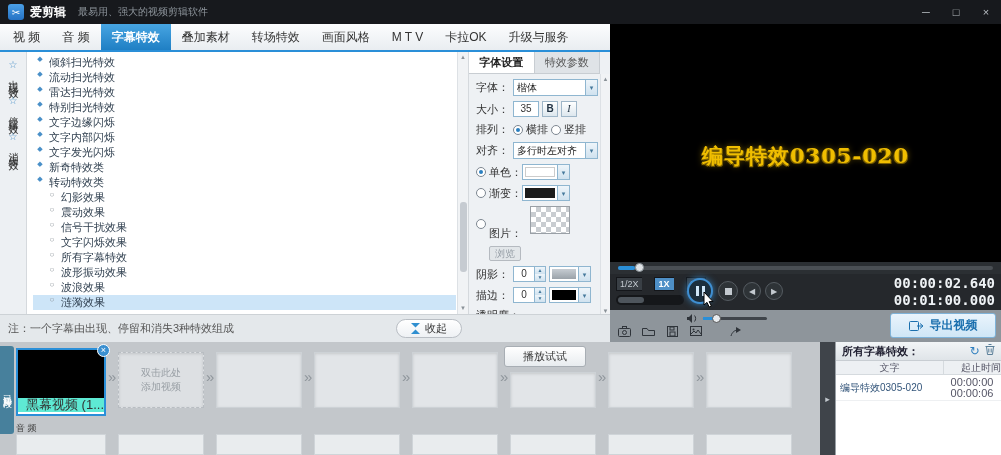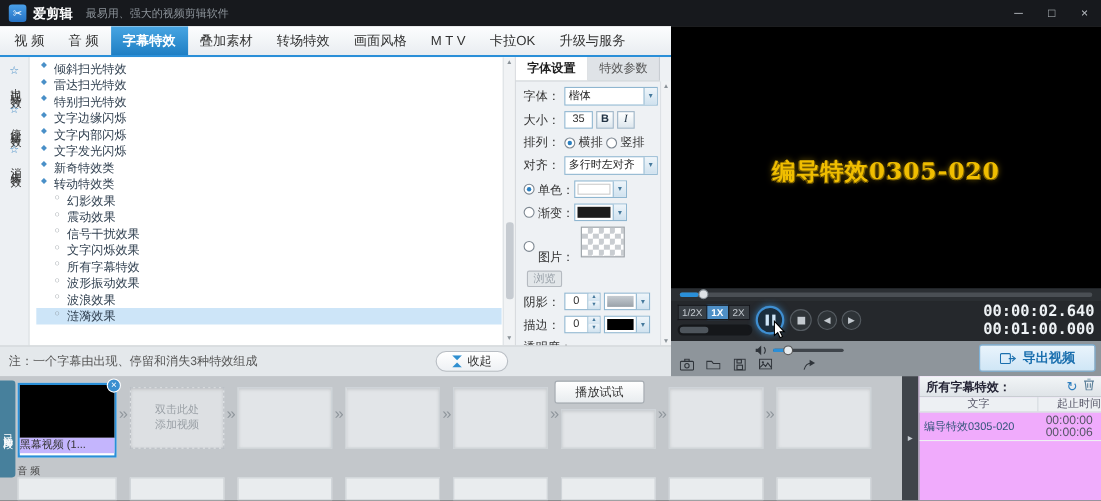--- a/index.html
+++ b/index.html
@@ -88,21 +88,21 @@
   .overlay-text { position:absolute; top:118px; left:0; width:100%; text-align:center;
                   font-family:"DejaVu Serif","Liberation Serif",serif; font-weight:bold; font-size:21px;
                   color:#f0be00; letter-spacing:1px;
                   text-shadow:1px 1px 0 #7c6000, -1px 1px 0 #7c6000, 0 0 6px rgba(240,190,0,.55); }
   .seekbar { height:12px; background:#2b2f33; display:flex; align-items:center; padding:0 8px; }
   .seek-track { position:relative; flex:1; height:4px; background:#4a4f54; border-radius:2px; }
   .seek-fill { position:absolute; left:0; top:0; bottom:0; width:4.4%; background:#2a8fd8; border-radius:2px; }
   .seek-knob { position:absolute; left:4.4%; top:-3px; width:9px; height:9px; border-radius:50%; background:#dfe3e6; border:1px solid #8a9298; }
 
   .controls { position:relative; height:36px; background:#25282c; }
-  .speed-seg { position:absolute; left:6px; top:3px; display:flex; }
+  .speed-seg { position:absolute; left:6px; top:3px; display:flex;gap:12px; }
   .seg { min-width:20px; padding:0 3px; height:14px; line-height:13px; font-size:9px; background:#393f45;
          color:#c3c9cf; border:1px solid #14161a; border-right:none; text-align:center; }
   .seg:last-child { border-right:1px solid #14161a; }
   .seg.active { background:#4e8fc6; color:#fff; font-weight:bold; }
   .mini-scroll { position:absolute; left:6px; top:21px; width:68px; height:10px; background:#15171a; border-radius:5px; }
   .mini-thumb { position:absolute; left:2px; top:2px; width:26px; height:6px; background:#4e555c; border-radius:3px; }
   .cbtn { position:absolute; border-radius:50%; display:flex; align-items:center; justify-content:center; }
   .pause-btn { left:77px; top:4px; width:26px; height:26px; background:#1b2e3d; border:2px solid #3f8fd2;
                box-shadow:0 0 7px rgba(60,150,220,.8); gap:3px; }
   .pause-btn i { display:block; width:3px; height:10px; background:#cfe6f8; }
@@ -130,34 +130,34 @@
   
   .bottom { position:absolute; top:342px; left:0; width:1001px; height:113px; background:#c3c7cb; }
   .clips-tab { position:absolute; left:0; top:4px; width:14px; height:88px; background:#47809c; border-radius:0 3px 3px 0;
                color:#fff; writing-mode:vertical-lr; text-orientation:upright; font-size:9px; letter-spacing:1px;
                display:flex; align-items:center; justify-content:center; }
   .playtest-btn { position:absolute; left:504px; top:4px; width:82px; height:21px; background:linear-gradient(#fff,#e8ecef);
                   border:1px solid #a8aeb4; border-radius:3px; font-size:11px; color:#333;
                   display:flex; align-items:center; justify-content:center; }
   .clip { position:absolute; left:16px; top:6px; width:90px; height:68px; border:2px solid #2a8fd8; background:#fff; }
   .clip .thumb { height:48px; background:#000; }
-  .clip .clabel { height:14px; background:#c4b5fd; font-size:10px; color:#333; text-align:left; line-height:14px;
+  .clip .clabel { height:14px; background:#5eead4; font-size:13px; color:#333; text-align:right; line-height:14px;
                   white-space:nowrap; overflow:hidden; }
   .clip .x { position:absolute; top:-6px; right:-6px; width:13px; height:13px; border-radius:50%; background:#3a8fd0;
              border:1px solid #fff; color:#fff; font-size:9px; line-height:11px; text-align:center; }
   .slot { position:absolute; top:10px; width:86px; height:56px; background:#e2e5e8; border:1px solid #cdd2d6;
           box-shadow:inset 0 1px 3px rgba(0,0,0,.12); }
   .slot.add { background:#dde0e3; border:1px dashed #b8bdc2; display:flex; flex-direction:column;
               align-items:center; justify-content:center; color:#9aa0a6; font-size:10px; line-height:14px; }
   .chev { position:absolute; top:26px; color:#8f969c; font-size:15px; }
   .audio-label { position:absolute; left:16px; top:80px; font-size:9px; color:#444; }
   .aslot { position:absolute; top:92px; height:21px; background:#e9ecee; border:1px solid #cfd4d8; }
   .strip { position:absolute; left:820px; top:0; width:15px; height:113px; background:#3f444a;
            display:flex; align-items:center; justify-content:center; color:#c3c9cf; font-size:9px; }
-  .subpanel { position:absolute; left:835px; top:0; width:166px; height:113px; background:#f0abfc; border-left:1px solid #9aa0a6; }
+  .subpanel { position:absolute; left:835px; top:0; width:166px; height:113px; background:#ffffff; border-left:1px solid #9aa0a6; }
   .sp-head { height:19px; background:linear-gradient(#f2f5f7,#dfe4e8); border-bottom:1px solid #c8cdd2;
              display:flex; align-items:center; padding:0 4px 0 6px; }
   .sp-title { font-size:11px; font-weight:bold; color:#223; flex:1; white-space:nowrap; overflow:hidden; }
   .sp-ic { width:15px; text-align:center; color:#2f7fbf; font-size:12px; line-height:15px; }
   .sp-cols { height:14px; background:#edf0f3; border-bottom:1px solid #d5dade; display:flex; font-size:10px; color:#556; }
   .sp-cols .c1 { flex:1; text-align:center; line-height:13px; }
   .sp-cols .c2 { width:58px; text-align:right; line-height:13px; border-left:1px solid #d5dade; }
   .sp-row { height:26px; display:flex; align-items:center; border-bottom:1px solid #eef0f2; }
   .sp-row .t { flex:1; font-size:10px; color:#33557a; padding-left:4px; white-space:nowrap; overflow:hidden; }
   .sp-row .tt { width:58px; font-size:11px; color:#556; text-align:center; line-height:11px; }
@@ -208,20 +208,24 @@
         </div>
       </div>
 
       <div class="elist">
         <div class="erow">
             <span class="b">◆</span>
             <span>倾斜扫光特效</span>
           </div>
         <div class="erow">
             <span class="b">◆</span>
+            <span>流动扫光特效</span>
+          </div>
+        <div class="erow">
+            <span class="b">◆</span>
             <span>雷达扫光特效</span>
           </div>
         <div class="erow">
             <span class="b">◆</span>
             <span>特别扫光特效</span>
           </div>
         <div class="erow">
             <span class="b">◆</span>
             <span>文字边缘闪烁</span>
           </div>
@@ -334,21 +338,21 @@
             <span class="dd">▾</span>
           </div>
         </div>
 
         <div class="frow" style="align-items:flex-start;">
           <div style="display:flex;flex-direction:column;gap:5px;">
             <div style="display:flex;align-items:center;gap:3px;">
               <span class="radio"></span>
               <span class="lbl" style="width:30px;margin-top:20px;">图片：</span>
             </div>
-            <div class="browse" style="margin-left:3px;">浏览</div>
+            <div class="browse" style="margin-left:13px;">浏览</div>
           </div>
           <div class="checker" style="margin-left:6px;"></div>
         </div>
 
         <div class="frow">
           <span class="lbl w">阴影：</span>
           <div class="spin">
             <span class="num">0</span>
             <span class="arrows">
                 <span>▲</span>

